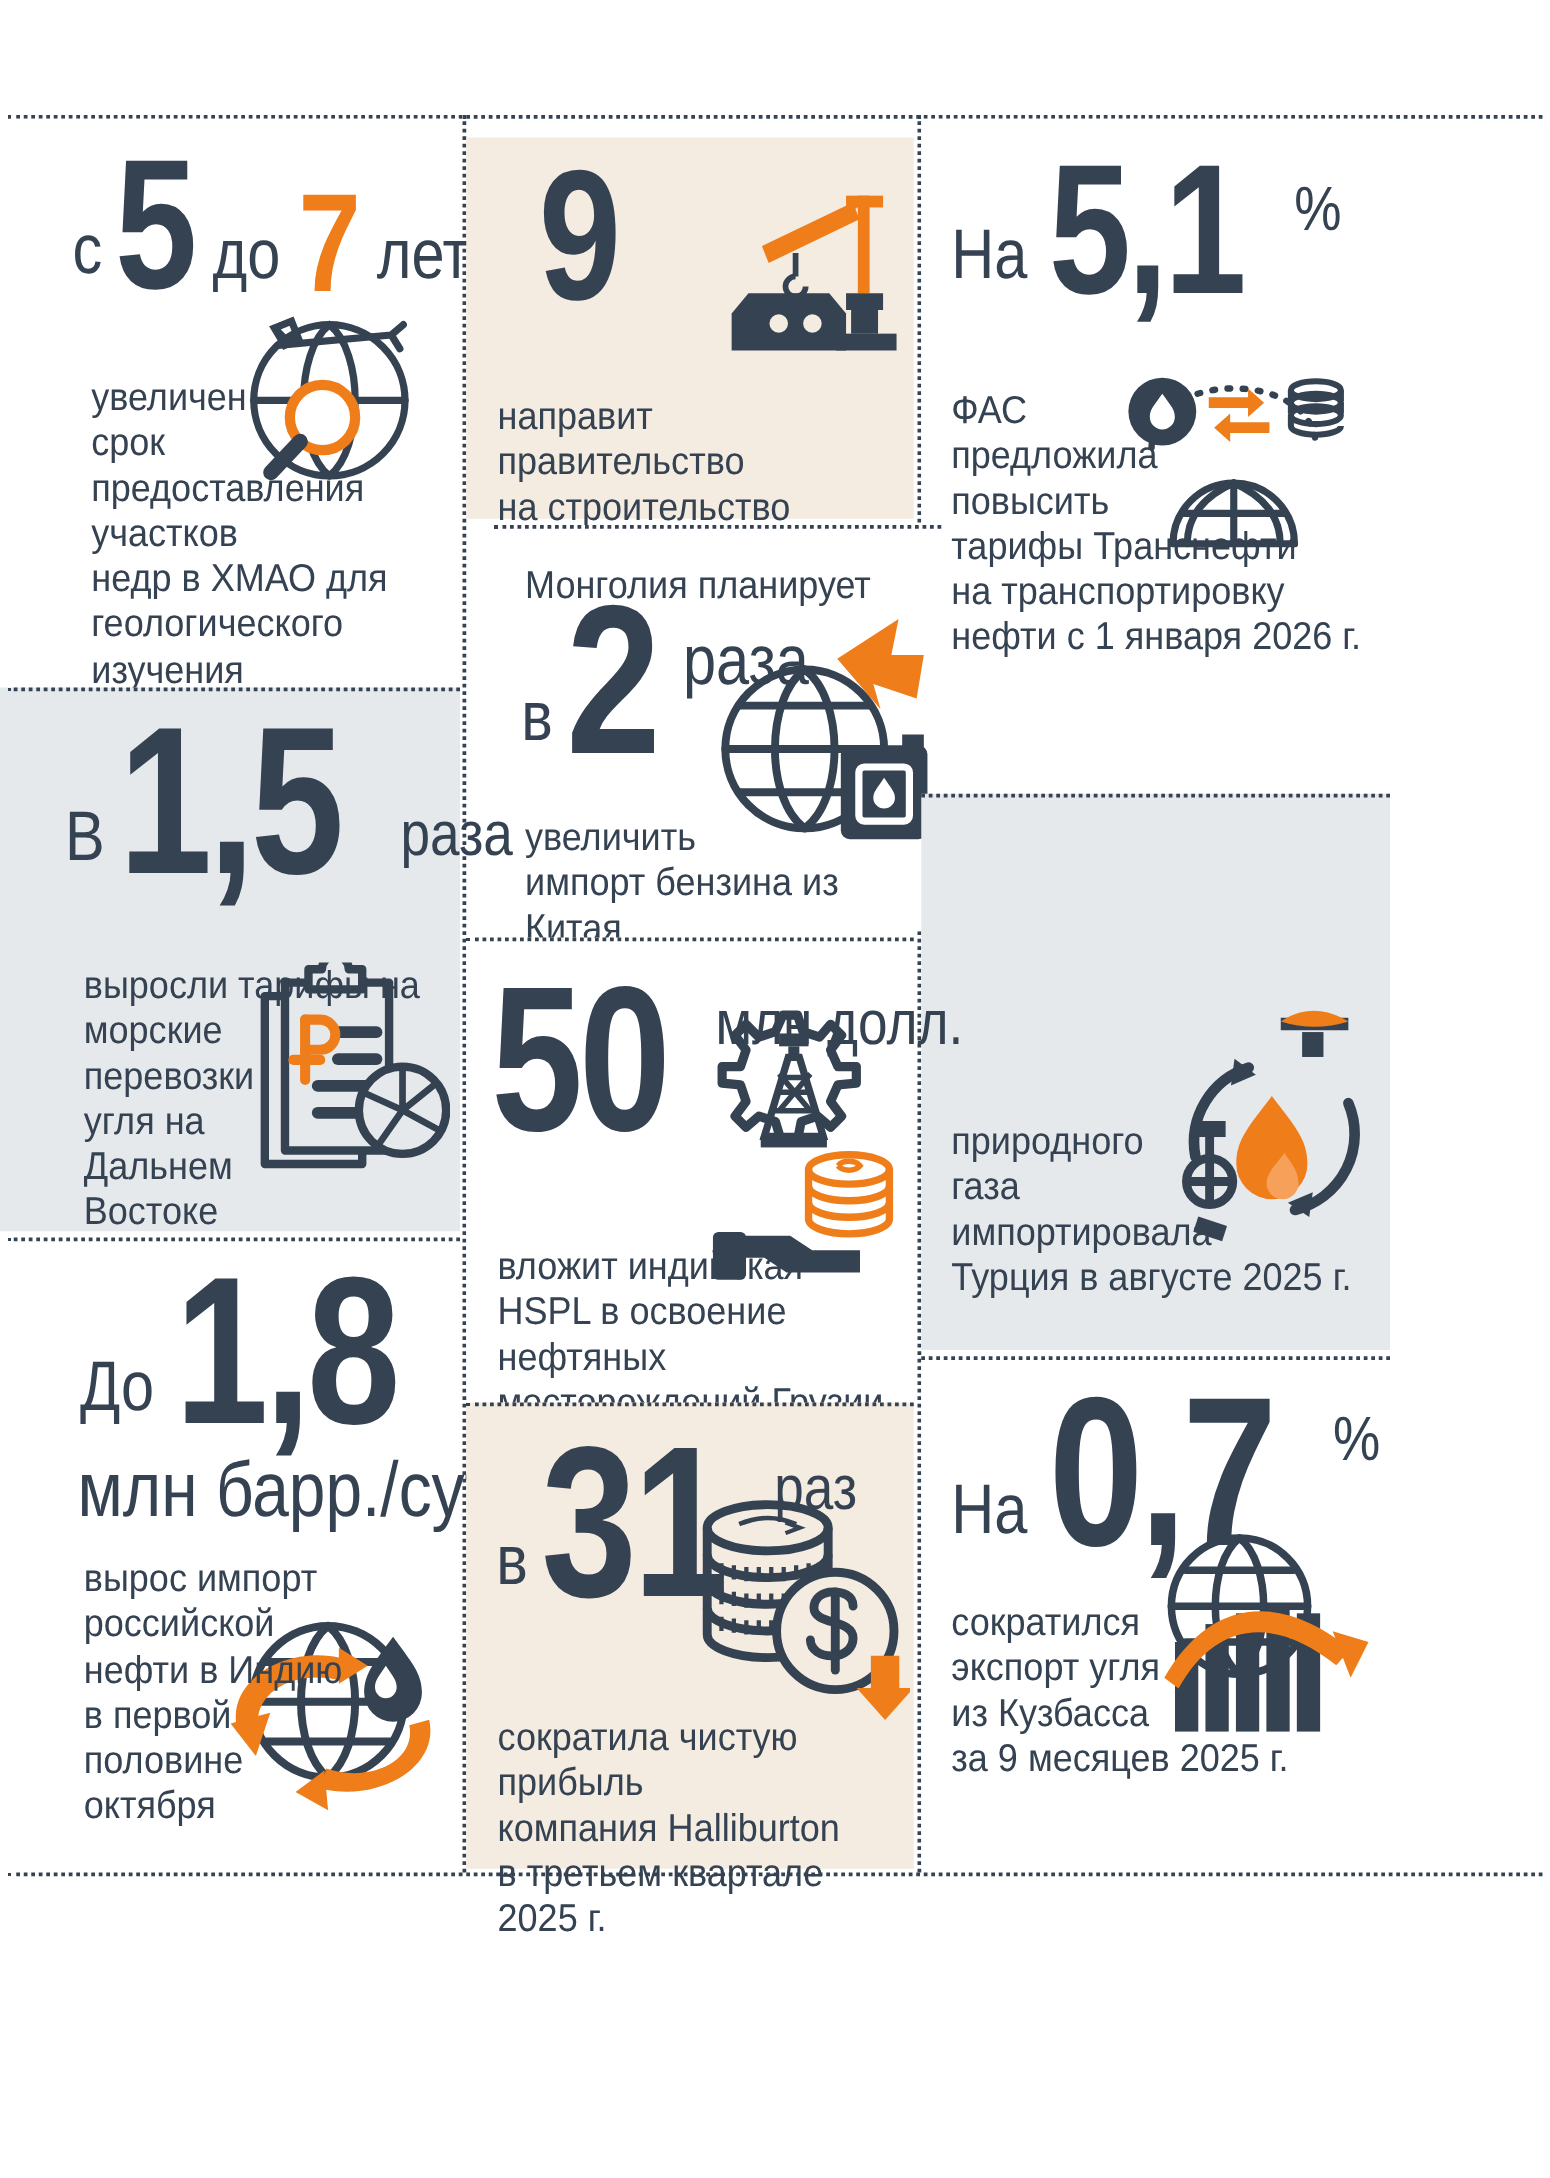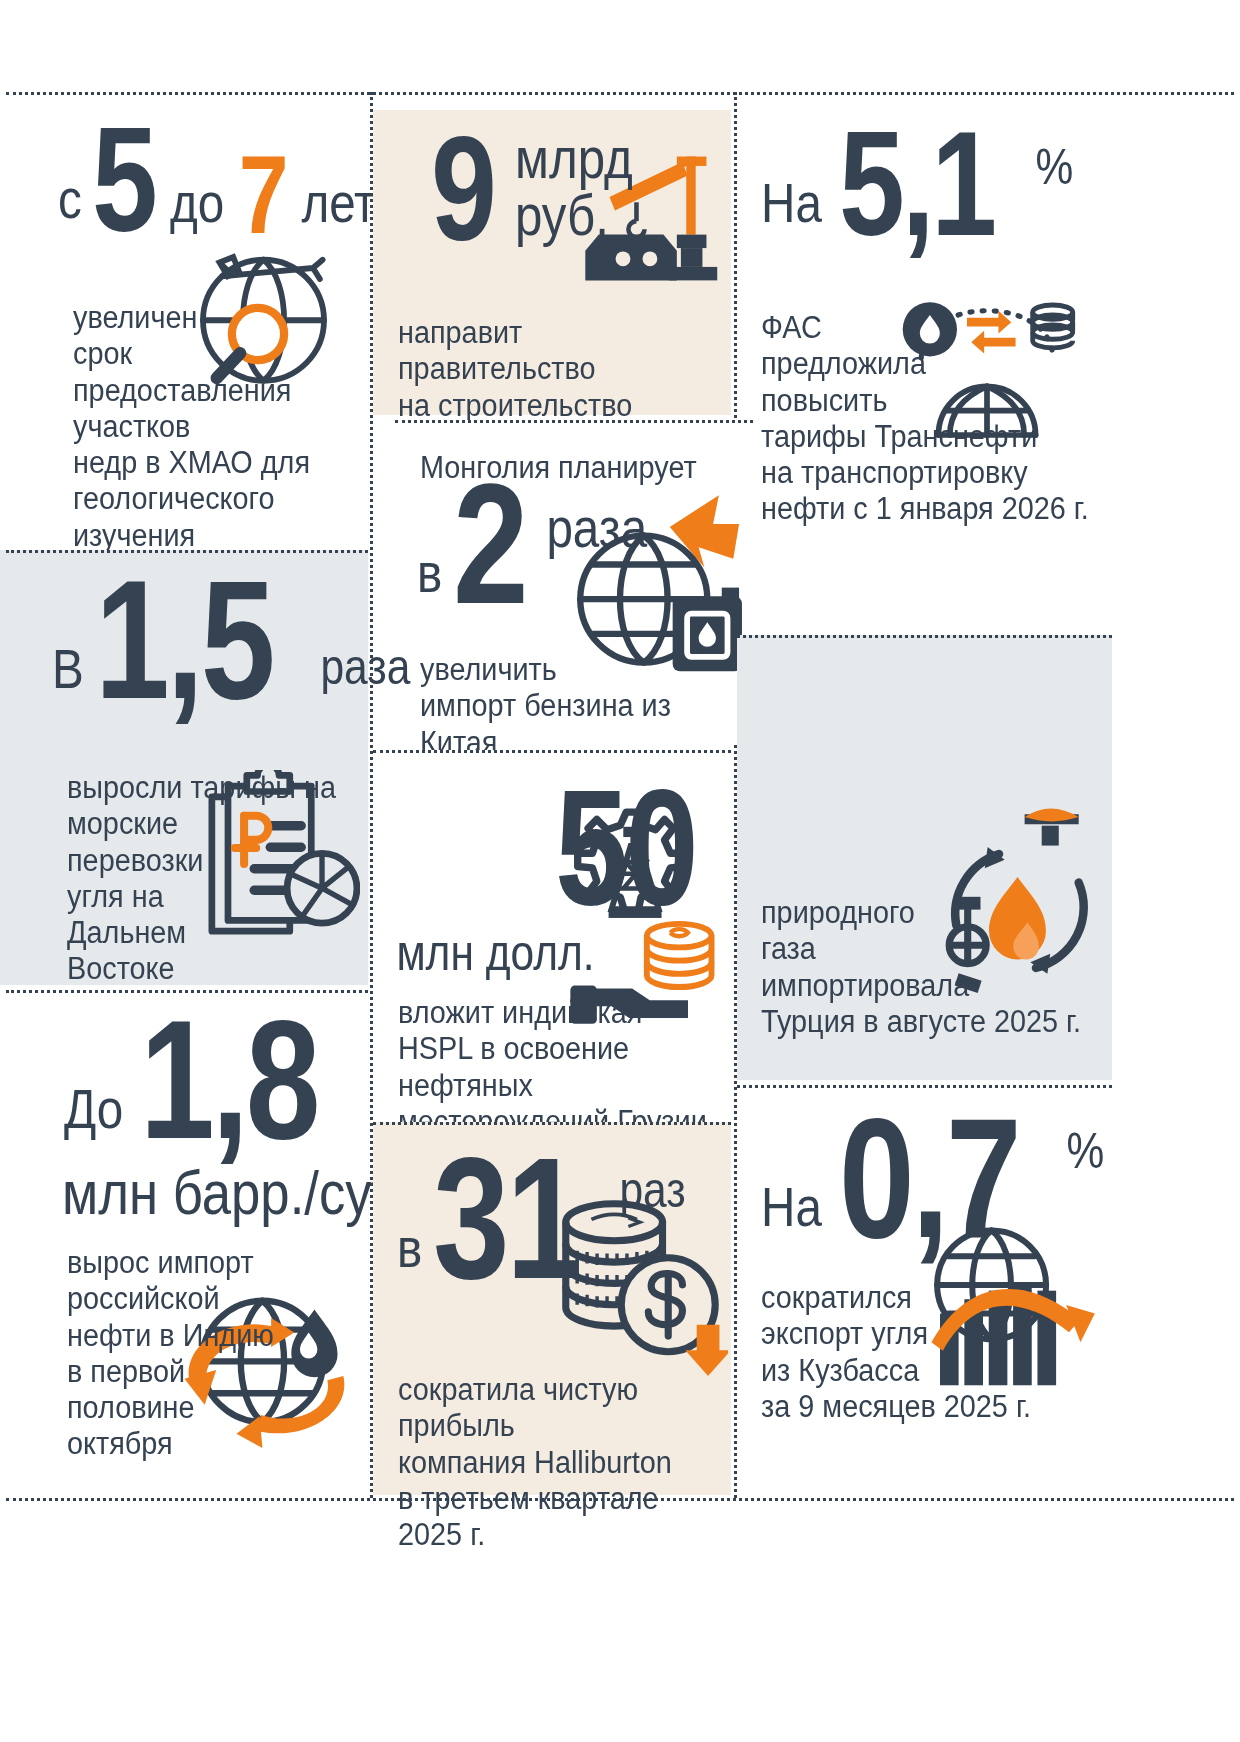--- a/index.html
+++ b/index.html
@@ -118,24 +118,20 @@
           <path d="M62 50 v14"></path>
           <path d="M62 64 a6 6 0 1 0 6 6"></path>
         </g>
         <path d="M34 74 h48 l10 12 v22 h-68 v-22z" fill="#354252"></path>
         <circle cx="52" cy="92" r="5.5" fill="#f4ebe1"></circle>
         <circle cx="72" cy="92" r="5.5" fill="#f4ebe1"></circle>
       </svg>
     </div>
     <div class="stat" style="margin:18px 0 0 58px;">
       <span class="num">9</span>
-      <span class="unit2">
-        <span>млрд</span>
-        <span>руб.</span>
-      </span>
     </div>
     <div class="body-text" style="position:absolute;left:25px;top:205px;width:340px;">направит правительство
 на строительство судов</div>
   </div>
 
   <div class="card bg-white" style="left:737px;top:95px;width:375px;height:505px;">
     <div class="icon" style="left:150px;top:180px;width:200px;height:180px;">
       <svg viewBox="0 0 140 126" width="200" height="180">
         <g fill="none" stroke="#354252" stroke-width="3.6" stroke-dasharray="1.5 7" stroke-linecap="round">
           <path d="M24 58 C24 14 116 14 116 58"></path>
@@ -294,21 +290,21 @@
           <path d="M74 101 v9 a22 8 0 0 0 44 0 v-9"></path>
           <path d="M74 110 v9 a22 8 0 0 0 44 0 v-9"></path>
         </g>
         <path d="M90 90 a7 5 0 0 1 12 0 a7 5 0 0 1 -12 0" fill="none" stroke="#ef7d1a" stroke-width="3"></path>
         <g fill="#354252">
           <path d="M38 128 h26 l12 8 h26 v12 h-40 l-12 -8 h-12z"></path>
           <rect x="22" y="126" width="18" height="26" rx="3"></rect>
         </g>
       </svg>
     </div>
-    <div class="stat" style="margin:30px 0 0 20px;flex-direction:column;">
+    <div class="stat" style="margin:30px 0 0 20px;">
       <span class="num" style="font-size:165px;">50</span>
       <span class="unit big sup" style="padding-top:18px;">млн долл.</span>
     </div>
     <div class="body-text" style="position:absolute;left:25px;top:245px;width:340px;">вложит индийская
 HSPL в освоение нефтяных
 месторождений Грузии</div>
   </div>
 
   <div class="card bg-white" style="left:0px;top:990px;width:368px;height:505px;">
     <div class="hsep" style="left:6px;right:0;"></div>

